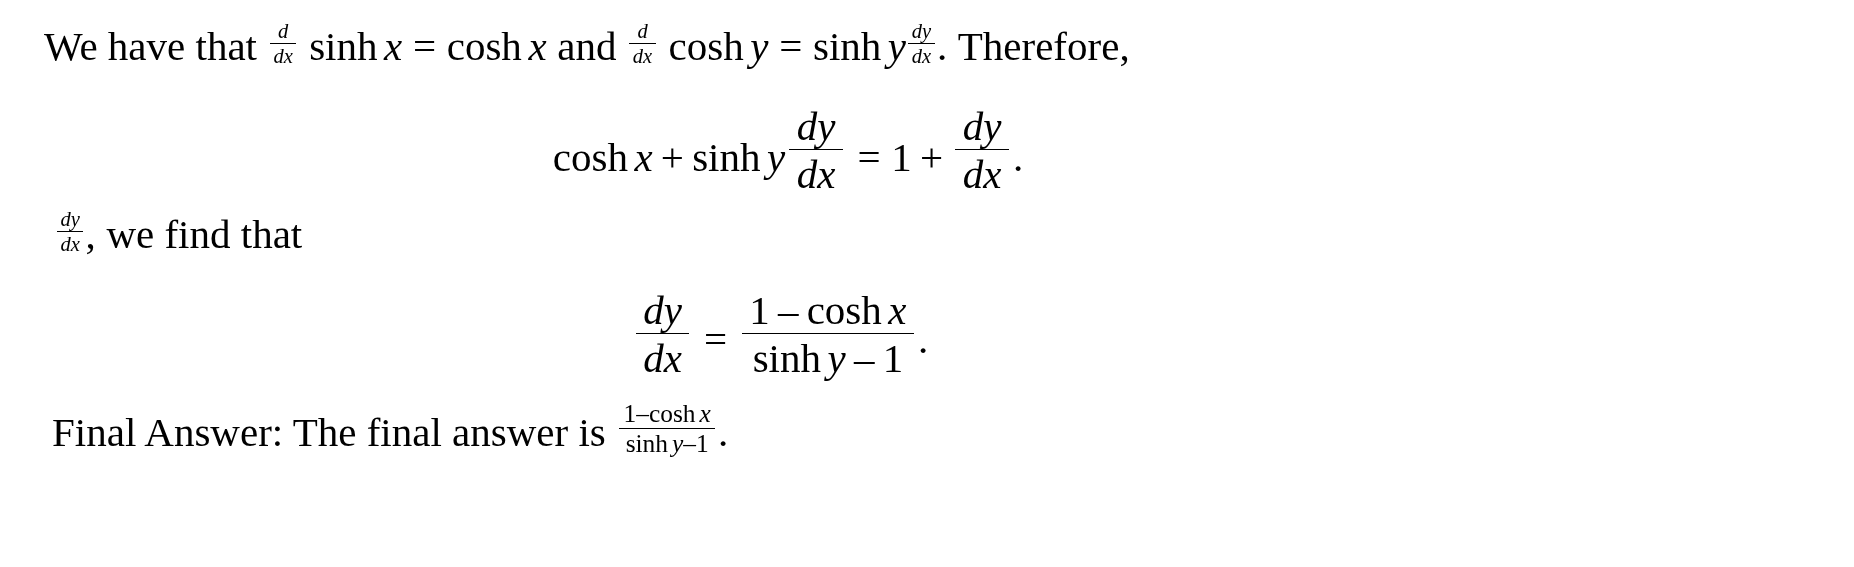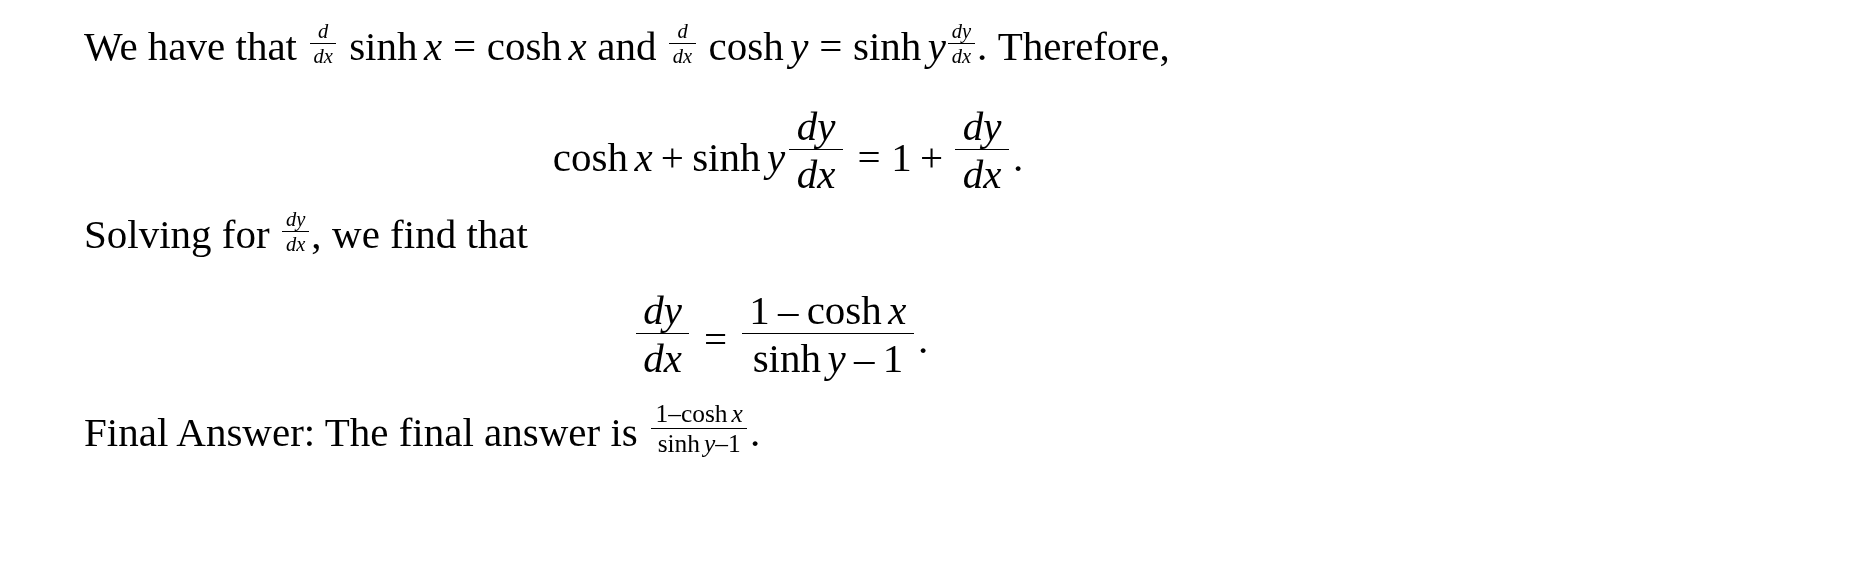--- a/index.html
+++ b/index.html
@@ -74,56 +74,55 @@
   .frac-big {
     font-size: 1em;
     vertical-align: -0.46em;
   }
 
   
   .textline {
     font-size: 41px;
     line-height: 1.0;
     white-space: nowrap;
-    margin-left: 40px;
   }
 
   .eqline {
     font-size: 41px;
     text-align: center;
     white-space: nowrap;
   }
   .eqbody { display: inline-block; }
 
   
   .row1 { position: absolute; left: 44px;  top: 20px;  }
   .row2 { position: absolute; left: 8px;     top: 104px; width: 1560px; }
   .row3 { position: absolute; left: 44px;  top: 208px; }
   .row4 { position: absolute; left: 0;     top: 288px; width: 1560px; }
-  .row5 { position: absolute; left: 44px;  top: 400px; }
+  .row5 { position: absolute; left: 52px;  top: 400px; }
 
   .op { display: inline-block; padding: 0 .20em; }
   .rel { display: inline-block; padding: 0 .26em; }
   .punct { font-style: normal; }
 </style>
 </head>
 <body>
 
 <div class="page">
 
   <div class="textline row1">
     <span>We have that</span><span class="med"></span><span class="frac frac-inline"><span class="num mi">d</span><span class="den mi">dx</span></span><span class="med"></span><span class="mop">sinh</span><span class="thin"></span><span class="mi">x</span><span class="rel">=</span><span class="mop">cosh</span><span class="thin"></span><span class="mi">x</span><span class="med"></span><span>and</span><span class="med"></span><span class="frac frac-inline"><span class="num mi">d</span><span class="den mi">dx</span></span><span class="med"></span><span class="mop">cosh</span><span class="thin"></span><span class="mi">y</span><span class="rel">=</span><span class="mop">sinh</span><span class="thin"></span><span class="mi">y</span><span class="frac frac-inline"><span class="num mi">dy</span><span class="den mi">dx</span></span><span class="punct">.</span><span class="med"></span><span>Therefore,</span>
   </div>
 
   <div class="eqline row2">
     <span class="eqbody"><span class="mop">cosh</span><span class="thin"></span><span class="mi">x</span><span class="op">+</span><span class="mop">sinh</span><span class="thin"></span><span class="mi">y</span><span class="frac frac-display"><span class="num mi">dy</span><span class="den mi">dx</span></span><span class="rel">=</span><span class="mn">1</span><span class="op">+</span><span class="frac frac-display"><span class="num mi">dy</span><span class="den mi">dx</span></span><span class="punct">.</span></span>
   </div>
 
   <div class="textline row3">
-    <span>Solving for</span><span class="med"></span><span class="frac frac-inline"><span class="num mi">dy</span><span class="den mi">dx</span></span><span class="punct">,</span><span class="med"></span><span>we find that</span>
+    <span class="med"></span><span class="frac frac-inline"><span class="num mi">dy</span><span class="den mi">dx</span></span><span class="punct">,</span><span class="med"></span><span>we find that</span>
   </div>
 
   <div class="eqline row4">
     <span class="eqbody"><span class="frac frac-big"><span class="num mi">dy</span><span class="den mi">dx</span></span><span class="rel">=</span><span class="frac frac-big"><span class="num"><span class="mn">1</span><span class="op">–</span><span class="mop">cosh</span><span class="thin"></span><span class="mi">x</span></span><span class="den"><span class="mop">sinh</span><span class="thin"></span><span class="mi">y</span><span class="op">–</span><span class="mn">1</span></span></span><span class="punct">.</span></span>
   </div>
 
   <div class="textline row5">
     <span>Final Answer: The final answer is</span><span class="med"></span><span class="frac frac-answer"><span class="num"><span class="mn">1</span><span>–</span><span class="mop">cosh</span><span class="thin"></span><span class="mi">x</span></span><span class="den"><span class="mop">sinh</span><span class="thin"></span><span class="mi">y</span><span>–</span><span class="mn">1</span></span></span><span class="punct">.</span>
   </div>
 

